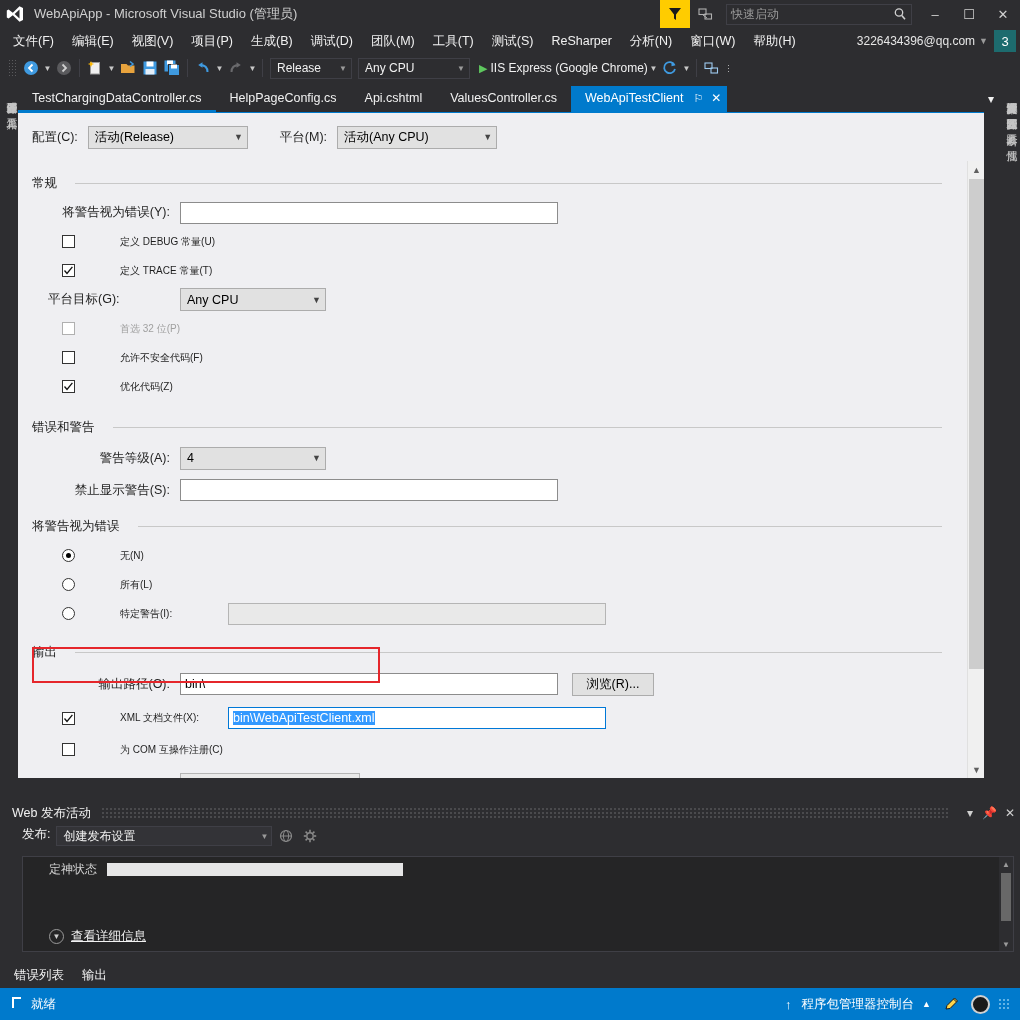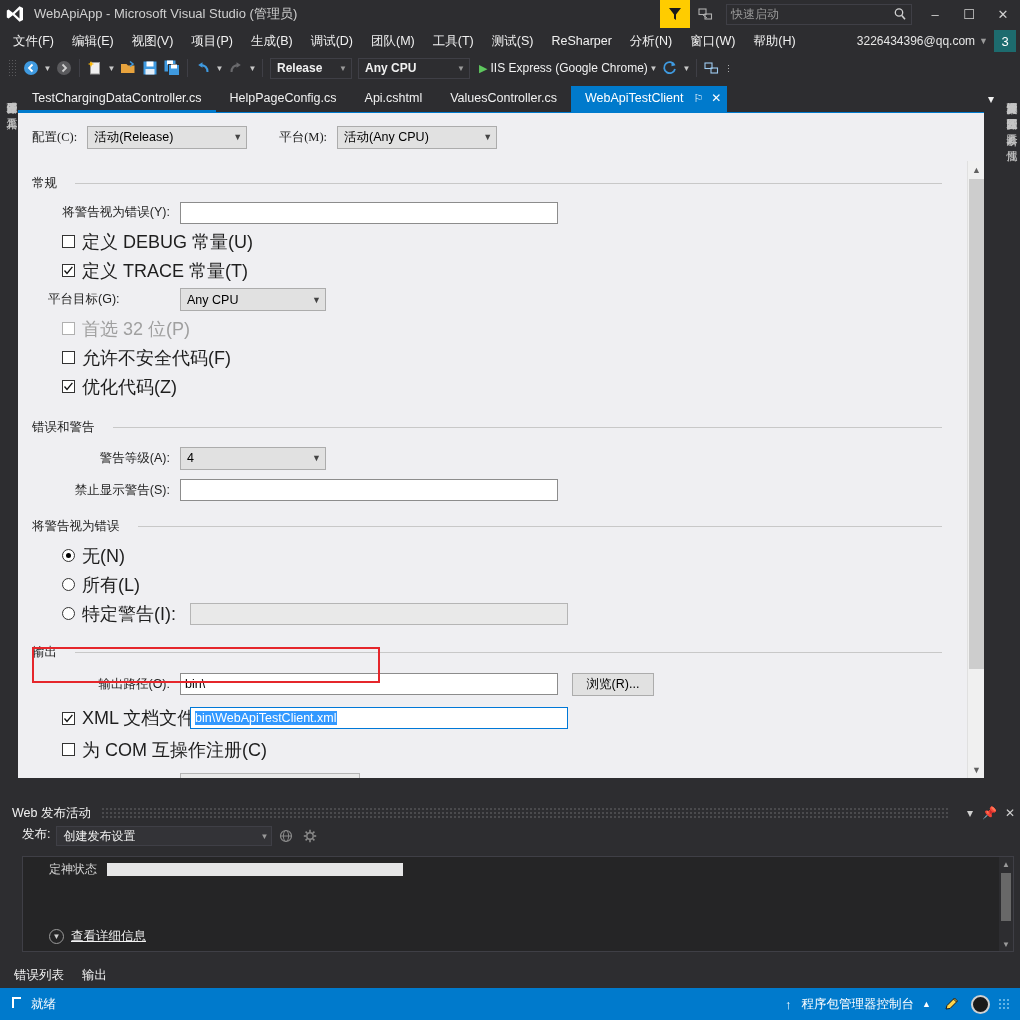--- a/index.html
+++ b/index.html
@@ -67,21 +67,21 @@
     background: #2d2d30; display: flex; align-items: center; padding-left: 8px;
   }
   .tb-grip { width: 8px; height: 18px; margin-right: 4px;
     background-image: radial-gradient(#5a5a5d 40%, transparent 41%);
     background-size: 3px 3px; }
   .tb-icon { width: 22px; height: 22px; display: flex; align-items: center; justify-content: center; }
   .tb-caret { color: #c8c8c8; font-size: 8px; width: 11px; text-align: center; }
   .tb-sep { width: 1px; height: 18px; background: #3f3f46; margin: 0 4px; }
   .tb-combo {
     height: 21px; border: 1px solid #3f3f46; background: #2d2d30; color: #f1f1f1;
-    font-size: 12px; display: flex; align-items: center; padding: 0 4px 0 6px; margin: 0 3px; font-weight: bold;
+    font-size: 12px; display: flex; align-items: center; padding: 0 4px 0 6px; margin: 0 3px;
   }
   .tb-combo .cb-label { flex: 1; white-space: nowrap; }
   .tb-combo .cb-caret { color: #9a9a9a; font-size: 8px; margin-left: 8px; }
   .run-play { color: #5ec75e; font-size: 11px; margin: 0 3px 0 6px; }
   .run-label { color: #f1f1f1; font-size: 12px; white-space: nowrap; }
 
   
   .tabstrip {
     position: absolute; left: 18px; top: 86px; width: 984px; height: 26px;
     background: #2d2d30; display: flex; align-items: stretch;
@@ -136,21 +136,21 @@
     outline: 2px solid #e81123; outline-offset: -1px;
   }
   .nav-item.hover { background: #3e3e40; }
 
   .prop-main {
     flex: 1; background: #efeff2; position: relative; overflow: hidden;
   }
   .cfg-row {
     display: flex; align-items: center; height: 48px; padding-left: 14px;
   }
-  .fld-label { font-size: 12.5px; color: #1e1e1e; white-space: nowrap; font-family: Liberation Serif, serif; }
+  .fld-label { font-size: 12.5px; color: #1e1e1e; white-space: nowrap; }
   .combobox {
     height: 23px; background: #e1e1e1; border: 1px solid #acacac;
     display: flex; align-items: center; padding: 0 4px 0 6px;
     font-size: 12.5px; color: #000;
   }
   .combobox .val { flex: 1; white-space: nowrap; }
   .combobox .dn { color: #444; font-size: 9px; margin-left: 6px; }
 
   .scrollhost {
     position: absolute; left: 0; top: 48px; right: 0; bottom: 0;
@@ -175,21 +175,21 @@
   .chkrow { display: flex; align-items: center; height: 29px; padding-left: 30px; }
   .chk {
     width: 13px; height: 13px; border: 1px solid #333; background: #fff;
     display: inline-flex; align-items: center; justify-content: center;
     margin-right: 7px; flex: 0 0 auto;
   }
   .chk.dim { border-color: #b0b0b0; }
   .chk .tick {
     width: 11px; height: 11px; display: block;
   }
-  .chktext { font-size: 18px; color: #1e1e1e; white-space: nowrap; }
+  .chktext { font-size: 10px; color: #1e1e1e; white-space: nowrap; margin-left: 38px; }
   .chktext.dim { color: #a0a0a0; }
 
   .radio-row { display: flex; align-items: center; height: 29px; padding-left: 30px; }
   .radio {
     width: 13px; height: 13px; border: 1px solid #333; border-radius: 50%;
     background: #fff; margin-right: 7px; position: relative; flex: 0 0 auto;
   }
   .radio.on::after {
     content: ''; position: absolute; left: 3px; top: 3px;
     width: 5px; height: 5px; border-radius: 50%; background: #000;

